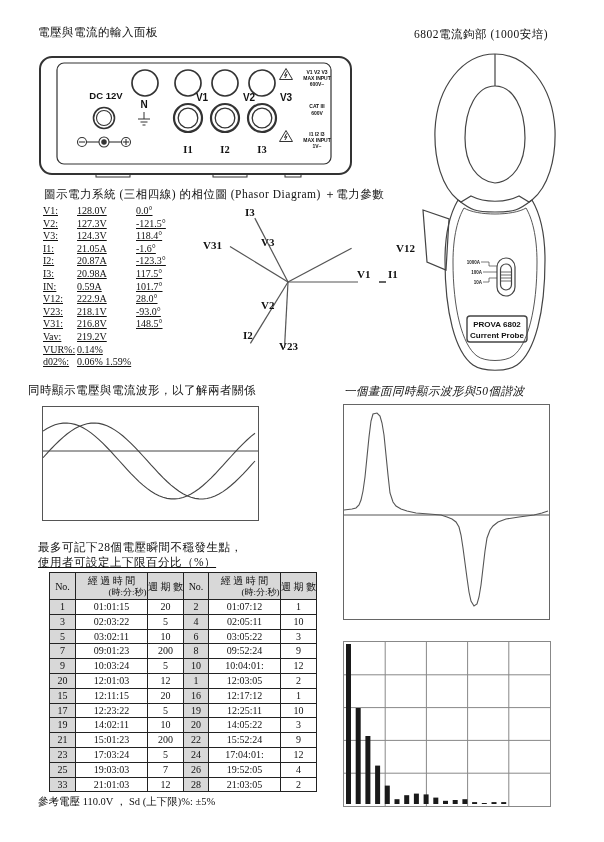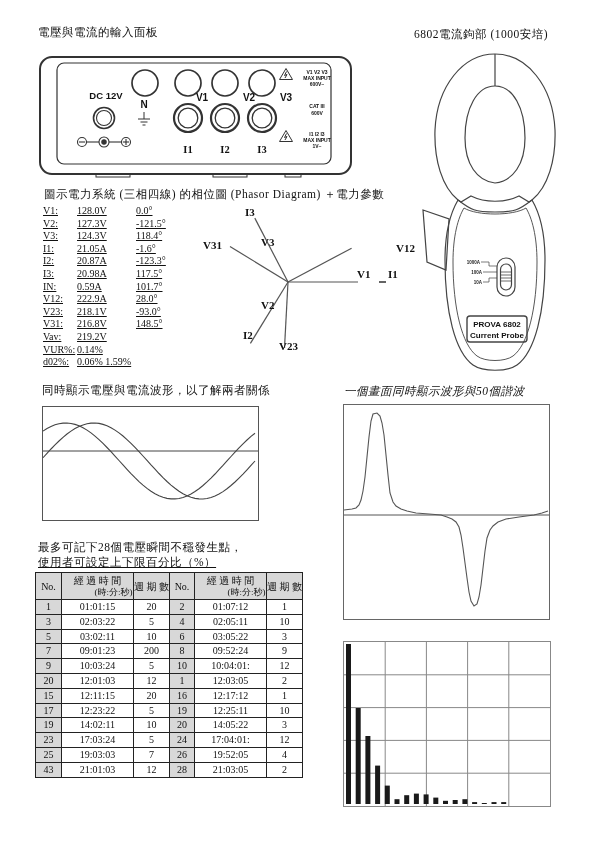--- a/index.html
+++ b/index.html
@@ -14,21 +14,21 @@
   .param-mag{display:inline-block;width:59px;}
   .param-ang{display:inline-block;}
   
   #phasor-wrap{left:195px;top:205px;width:210px;height:165px;}
   .ph-label{position:absolute;font-size:11px;font-weight:bold;white-space:nowrap;}
   
   #wave-left{left:42px;top:406px;width:215px;height:113px;border:1px solid #555;}
   #wave-right{left:343px;top:404px;width:205px;height:214px;border:1px solid #666;}
   #harm-box{left:343px;top:641px;width:206px;height:164px;border:1px solid #888;}
   
-  #events-table{left:35px;top:572px;border-collapse:collapse;table-layout:fixed;
+  #events-table{left:49px;top:572px;border-collapse:collapse;table-layout:fixed;
                 font-size:10px;}
   #events-table th,#events-table td{border:1px solid #222;text-align:center;
                 padding:0;overflow:hidden;white-space:nowrap;}
   #events-table th{background:#d8d8d8;font-weight:normal;height:26px;font-size:10px;line-height:11px;}
   #events-table td{height:13.8px;line-height:13.8px;background:#fff;}
   #events-table td.no-cell{background:#d8d8d8;}
   .th-sub{font-size:9px;margin-left:32px;}
   #footer-note{left:38px;top:795px;font-size:10.5px;white-space:nowrap;}
   svg{display:block;}
   text{font-family:"Liberation Sans","DejaVu Sans",sans-serif;}
@@ -224,21 +224,21 @@
     <span class="ph-label" style="left:66px;top:31px;">V3</span>
     <span class="ph-label" style="left:8px;top:34px;">V31</span>
     <span class="ph-label" style="left:153px;top:37px;margin-left:48px;">V12</span>
     <span class="ph-label" style="left:162px;top:63px;">V1</span>
     <span class="ph-label" style="left:193px;top:63px;">I1</span>
     <span class="ph-label" style="left:66px;top:94px;">V2</span>
     <span class="ph-label" style="left:48px;top:124px;">I2</span>
     <span class="ph-label" style="left:84px;top:135px;">V23</span>
   </div>
 
-  <div class="abs sec-title" style="left:42px;top:383px;">同時顯示電壓與電流波形，以了解兩者關係</div>
+  <div class="abs sec-title" style="left:28px;top:383px;">同時顯示電壓與電流波形，以了解兩者關係</div>
   <div class="abs" id="wave-left">
     <svg id="wave-left-svg" width="215" height="113" viewBox="0 0 215 113">
       <line x1="0" y1="44" x2="215" y2="44" stroke="#444" stroke-width="1"></line>
     <polyline points="0,24.1 4,21.5 8,19.5 12,17.8 16,16.7 20,16.1 24,16.0 28,16.5 32,17.4 36,18.8 40,20.8 44,23.1 48,25.9 52,29.1 56,32.6 60,36.4 64,40.5 68,44.7 72,49.1 76,53.5 80,57.9 84,62.3 88,66.6 92,70.7 96,74.6 100,78.1 104,81.4 108,84.3 112,86.8 116,88.8 120,90.3 124,91.4 128,91.9 132,91.9 136,91.5 140,90.5 144,88.9 148,87.0 152,84.5 156,81.7 160,78.5 164,74.9 168,71.1 172,67.0 176,62.7 180,58.4 184,53.9 188,49.5 192,45.1 196,40.9 200,36.8 204,33.0 208,29.4 212,26.2" fill="none" stroke="#444" stroke-width="1.1"></polyline>
         <polyline points="0,50.7 4,46.3 8,42.0 12,37.9 16,34.0 20,30.4 24,27.0 28,24.1 32,21.6 36,19.5 40,17.9 44,16.7 48,16.1 52,16.0 56,16.4 60,17.4 64,18.8 68,20.7 72,23.1 76,25.9 80,29.0 84,32.6 88,36.4 92,40.4 96,44.6 100,49.0 104,53.4 108,57.9 112,62.2 116,66.5 120,70.6 124,74.5 128,78.1 132,81.3 136,84.2 140,86.7 144,88.7 148,90.3 152,91.4 156,91.9 160,92.0 164,91.5 168,90.5 172,89.0 176,87.0 180,84.6 184,81.7 188,78.5 192,75.0 196,71.1 200,67.1 204,62.8 208,58.4 212,54.0" fill="none" stroke="#444" stroke-width="1.1"></polyline>
       </svg>
   </div>
 
   <div class="abs sec-title" style="left:344px;top:384px;font-style:italic;">一個畫面同時顯示波形與50個諧波</div>
   <div class="abs" id="wave-right">
@@ -372,40 +372,49 @@
         </tr>
         <tr>
           <td class="no-cell">19</td>
           <td>14:02:11</td>
           <td>10</td>
           <td class="no-cell">20</td>
           <td>14:05:22</td>
           <td>3</td>
         </tr>
         <tr>
+          <td class="no-cell">21</td>
+          <td>15:01:23</td>
+          <td>200</td>
+          <td class="no-cell">22</td>
+          <td>15:52:24</td>
+          <td>9</td>
+        </tr>
+        <tr>
           <td class="no-cell">23</td>
           <td>17:03:24</td>
           <td>5</td>
           <td class="no-cell">24</td>
           <td>17:04:01:</td>
           <td>12</td>
         </tr>
         <tr>
           <td class="no-cell">25</td>
           <td>19:03:03</td>
           <td>7</td>
           <td class="no-cell">26</td>
           <td>19:52:05</td>
           <td>4</td>
         </tr>
         <tr>
-          <td class="no-cell">43</td>
+          <td class="no-cell">33</td>
           <td>21:01:03</td>
           <td>12</td>
           <td class="no-cell">28</td>
           <td>21:03:05</td>
           <td>2</td>
         </tr>
       </tbody>
   </table>
 
+  <div class="abs" id="footer-note">參考電壓 110.0V ， Sd (上下限)%: ±5%</div>
 
 </div>
 
 </body></html>

